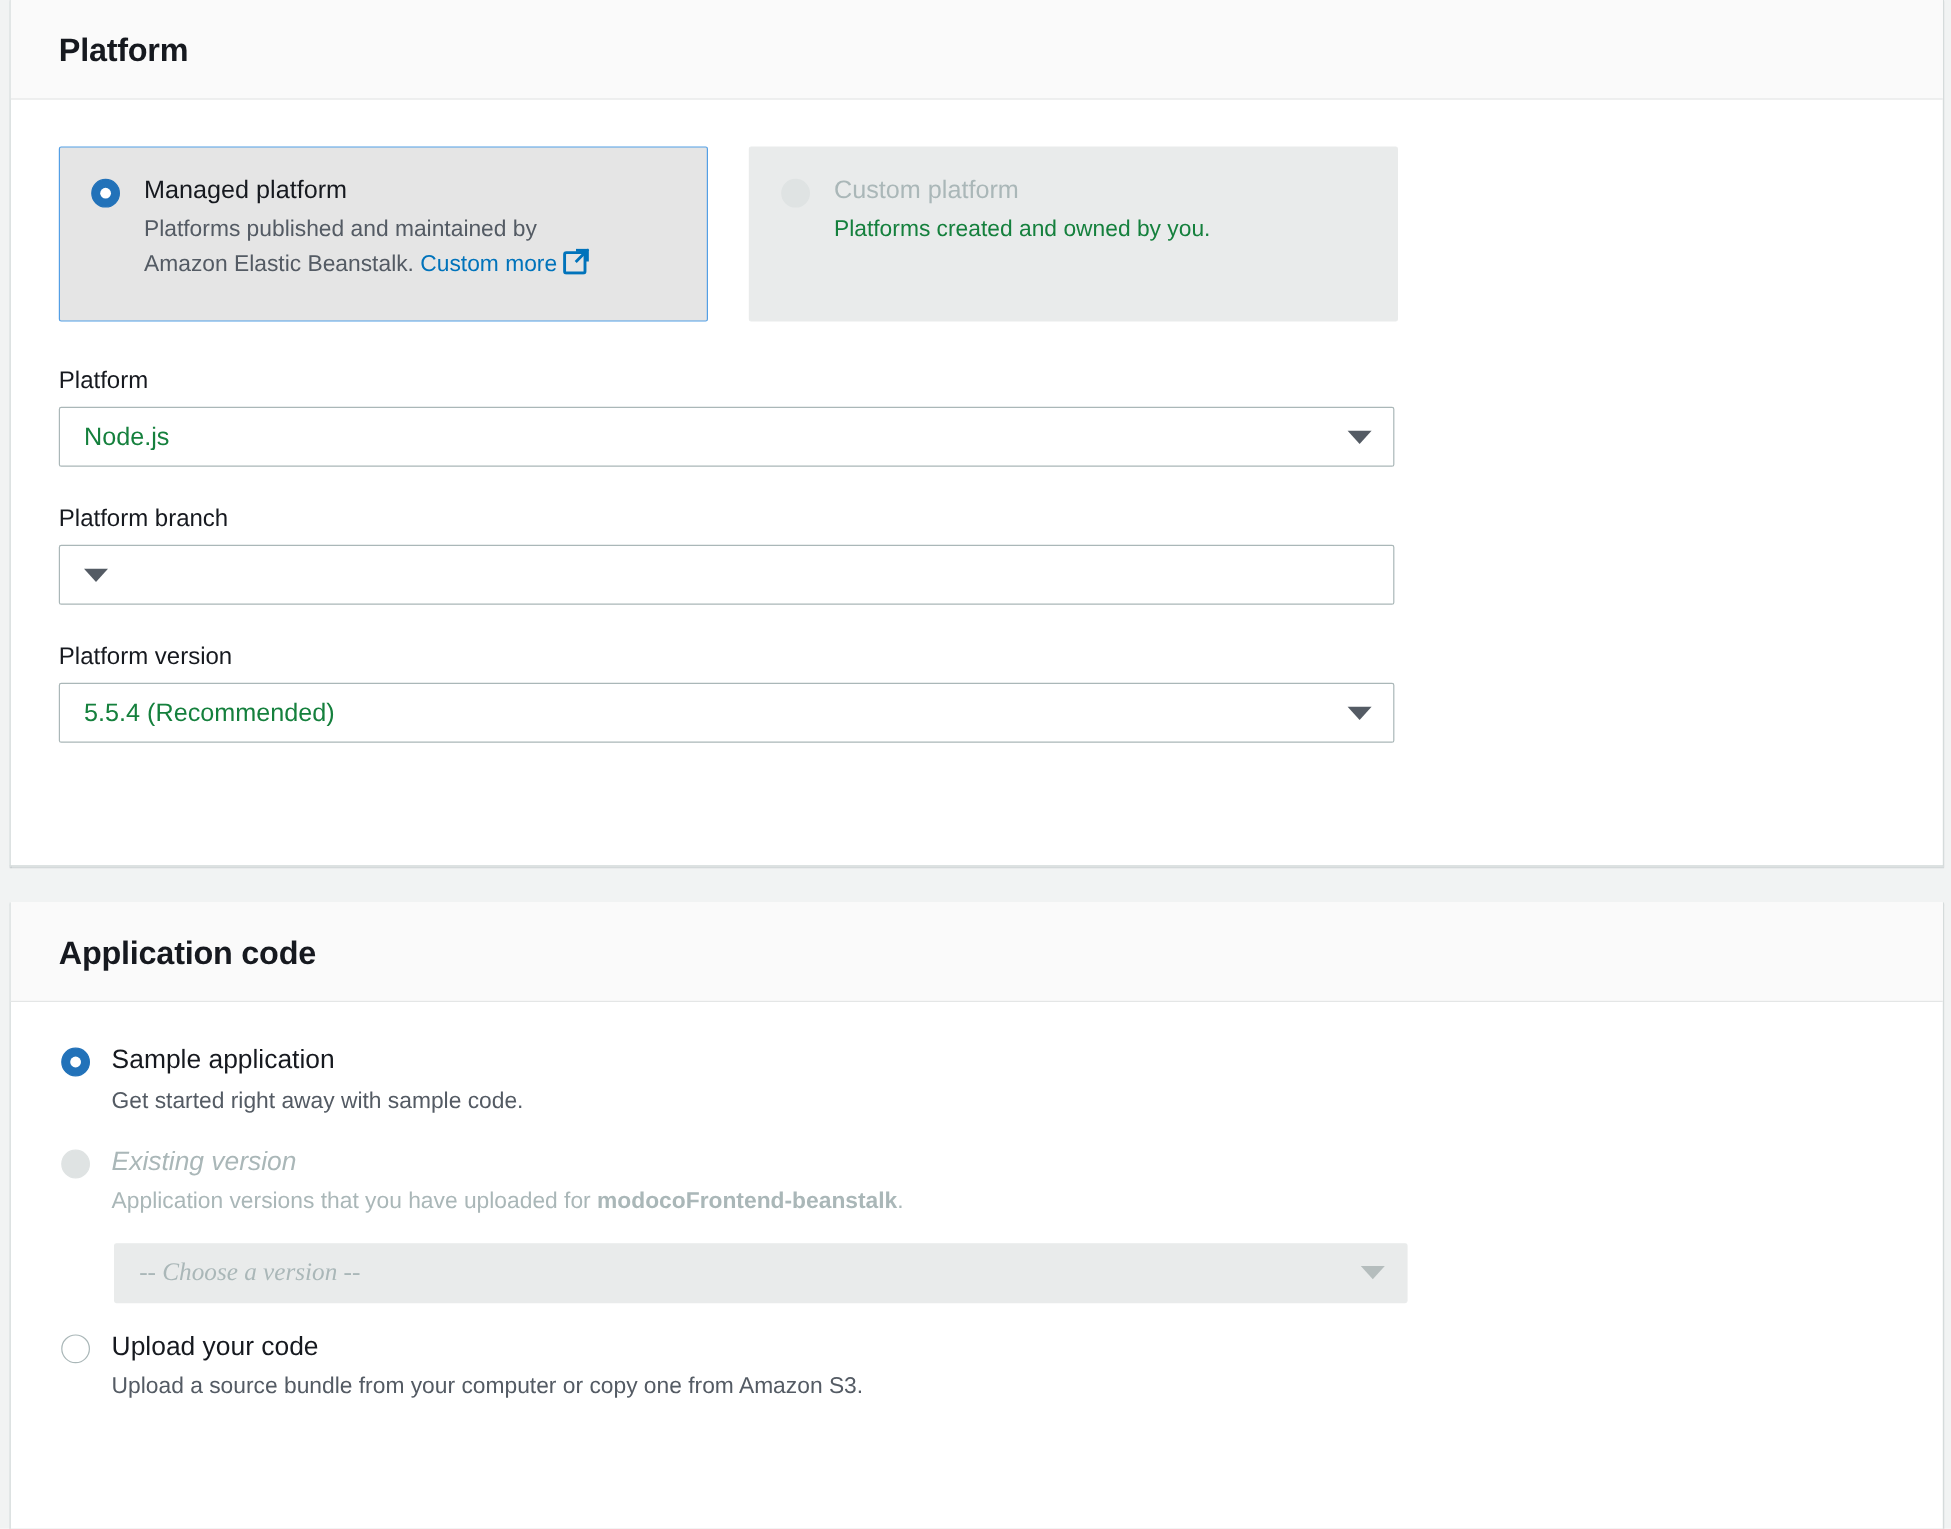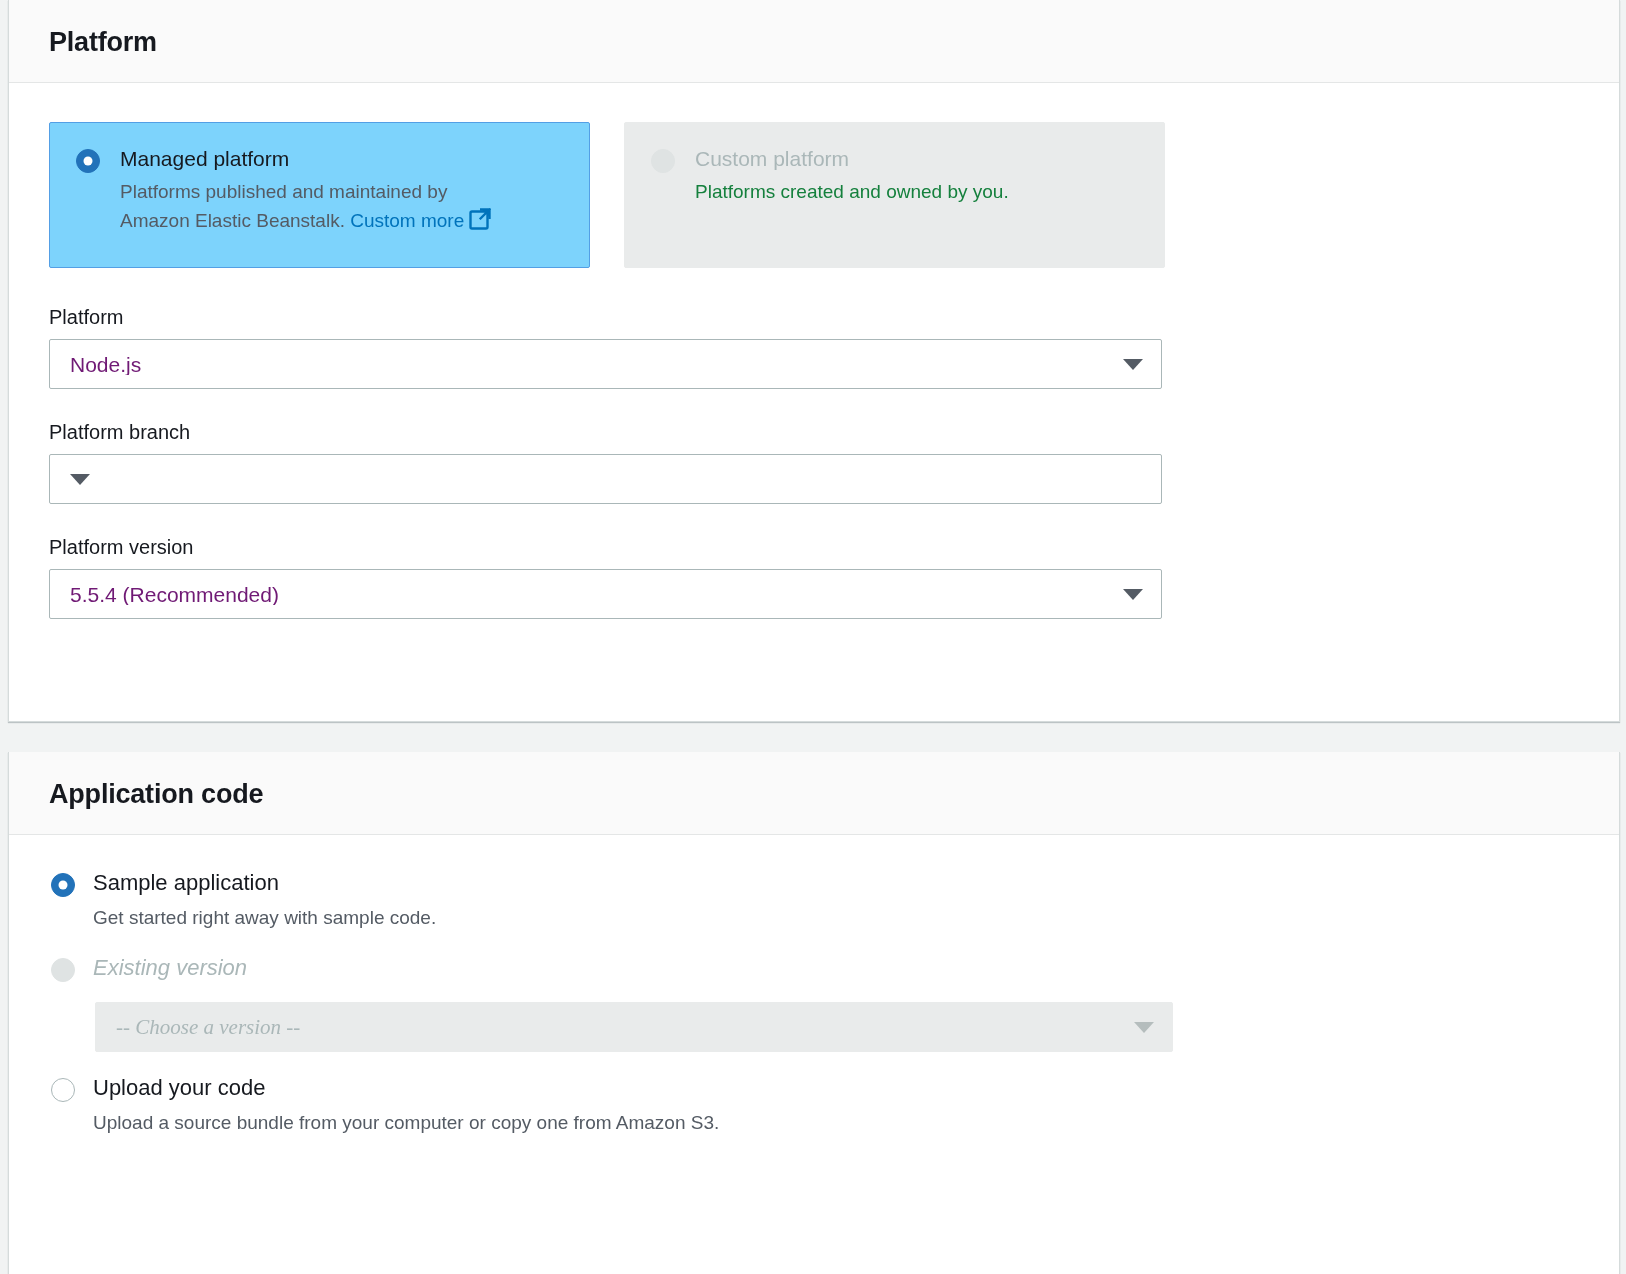--- a/index.html
+++ b/index.html
@@ -76,21 +76,21 @@
     width: 541px;
     min-height: 146px;
     box-sizing: border-box;
     border-radius: 2px;
     padding: 22px 22px 22px 26px;
     display: flex;
     align-items: flex-start;
     gap: 20px;
   }
   .tile-selected {
-    background: #7dd3fc;
+    background: #e5e5e5;
     border: 1px solid #539fe5;
   }
   .tile-disabled {
     background: #e9ebeb;
     border: 1px solid #e9ebeb;
   }
   .tile-text { flex: 1; }
   .tile-label {
     font-size: 21px;
     color: #16191f;
@@ -167,21 +167,21 @@
     background: #ffffff;
     border: 1px solid #aab7b8;
     border-radius: 2px;
     display: flex;
     align-items: center;
     padding: 0 18px 0 20px;
   }
   .select-value {
     flex: 1;
     font-size: 21px;
-    color: #701a75;
+    color: #15803d;
     line-height: 1;
     white-space: nowrap;
     overflow: hidden;
     text-overflow: ellipsis;
   }
   .caret {
     width: 0;
     height: 0;
     border-left: 10px solid transparent;
     border-right: 10px solid transparent;
@@ -311,20 +311,21 @@
           <div class="opt-body">
             <div class="opt-label">Sample application</div>
             <div class="opt-desc">Get started right away with sample code.</div>
           </div>
         </div>
 
         <div class="opt">
           <span class="radio radio-disabled"></span>
           <div class="opt-body">
             <div class="opt-label muted">Existing version</div>
+            <div class="opt-desc muted"><span>Application versions that you have uploaded for </span><b>modocoFrontend-beanstalk</b><span>.</span></div>
             <div class="opt-sub">
               <div class="select select-disabled">
                 <span class="select-value">-- Choose a version --</span>
                 <span class="caret caret-disabled"></span>
               </div>
             </div>
           </div>
         </div>
 
         <div class="opt">

